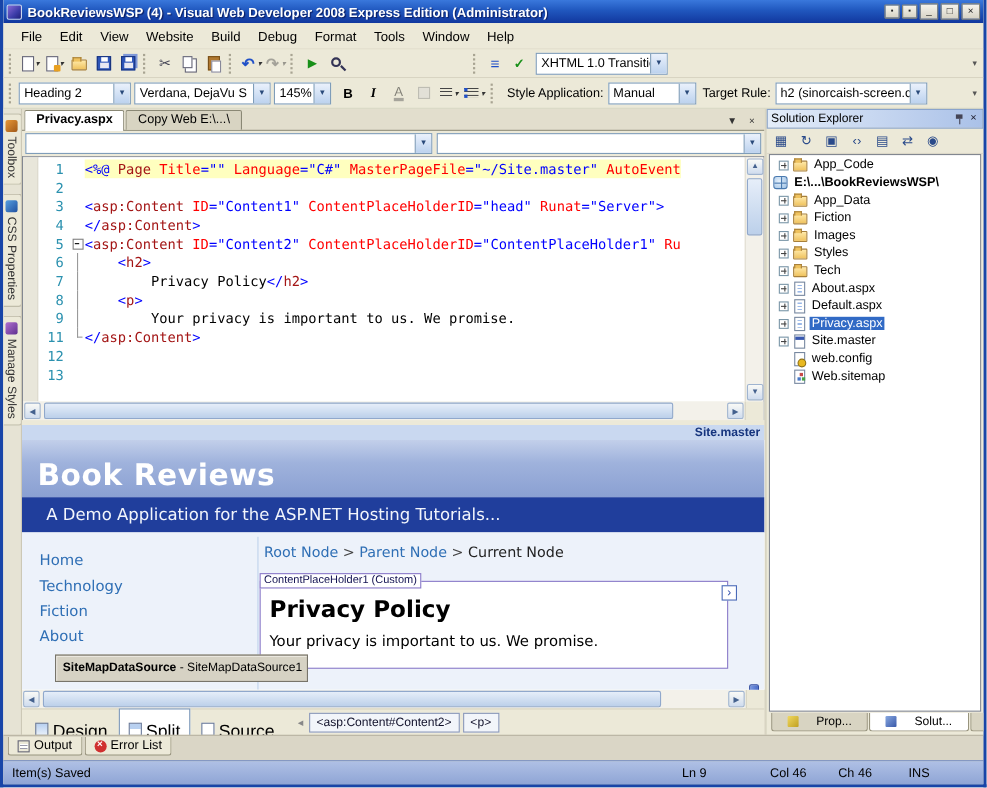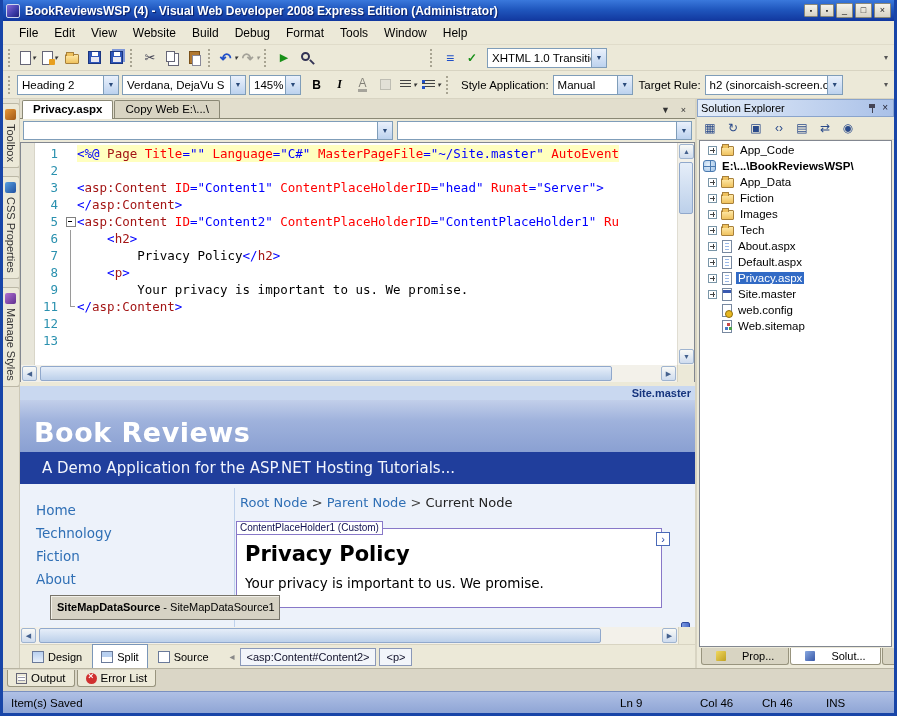--- a/index.html
+++ b/index.html
@@ -148,21 +148,21 @@
 .cph-label{position:absolute;top:-8px;left:-1px;background:#fff;border:1px solid #8878C8;font-size:10px;height:14px;line-height:12px;padding:0 3px;color:#101050;white-space:nowrap;}
 .cph-heading{margin:13px 0 0 8px;font-size:21px;font-weight:bold;font-family:"DejaVu Sans",sans-serif;}
 .cph-text{margin:9px 0 0 8px;font-size:13.5px;font-family:"DejaVu Sans",sans-serif;}
 .smart-tag{position:absolute;right:-9px;top:3px;width:14px;height:14px;background:#fff;border:1px solid #4A6AB8;color:#2A4AA8;font-size:11px;line-height:12px;text-align:center;}
 .ds-box{position:absolute;left:30px;top:111px;width:230px;height:25px;background:#D6D2C4;border:1px solid #77746A;
   box-shadow:inset 1px 1px 0 #F2F0E8;font-size:11px;line-height:23px;padding-left:6px;white-space:nowrap;overflow:hidden;z-index:5;}
 .design-vthumb{position:absolute;right:5px;top:138px;width:9px;height:72px;background:linear-gradient(90deg,#7A98E0,#4A6CC8);border:1px solid #2F4A9E;border-radius:2px;}
 
 
 .view-bar{height:24px;flex:none;display:flex;align-items:center;background:#ECE9D8;border-top:1px solid #D8D4C2;padding-left:3px;}
-.vb-btn{display:inline-flex;align-items:center;gap:4px;height:20px;padding:12px 8px;font-size:11px;border:1px solid transparent;margin-right:1px;}
+.vb-btn{display:inline-flex;align-items:flex-start;gap:4px;height:20px;padding:12px 8px;font-size:16px;border:1px solid transparent;margin-right:1px;}
 .vb-btn.active{background:#fff;border-color:#7A96B8;}
 .vbi{width:12px;height:12px;border:1px solid #6A7A9A;background:#fff;flex:none;}
 .vbi-design{background:linear-gradient(#B8D0F0,#E8F0FA);}
 .vbi-split{background:linear-gradient(180deg,#B8D0F0 50%,#fff 50%);}
 .tagnav{display:flex;align-items:center;margin-left:8px;gap:2px;}
 .tag-back{color:#888;font-size:10px;padding:0 3px;}
 .tag-btn{border:1px solid #8A98B8;background:#F2F5FA;font-size:11px;padding:1px 6px;height:18px;line-height:15px;color:#10102A;white-space:nowrap;}
 
 
 .right-panel{width:199px;flex:none;display:flex;flex-direction:column;background:#ECE9D8;border-left:2px solid #D8D4C2;min-height:0;}
@@ -560,20 +560,25 @@
             <span class="lab">Fiction</span>
           </div>
           <div class="tr">
             <span class="exp"></span>
             <i class="tic ti-folder"></i>
             <span class="lab">Images</span>
           </div>
           <div class="tr">
             <span class="exp"></span>
             <i class="tic ti-folder"></i>
+            <span class="lab">Styles</span>
+          </div>
+          <div class="tr">
+            <span class="exp"></span>
+            <i class="tic ti-folder"></i>
             <span class="lab">Tech</span>
           </div>
           <div class="tr">
             <span class="exp"></span>
             <i class="tic ti-aspx"></i>
             <span class="lab">About.aspx</span>
           </div>
           <div class="tr">
             <span class="exp"></span>
             <i class="tic ti-aspx"></i>

